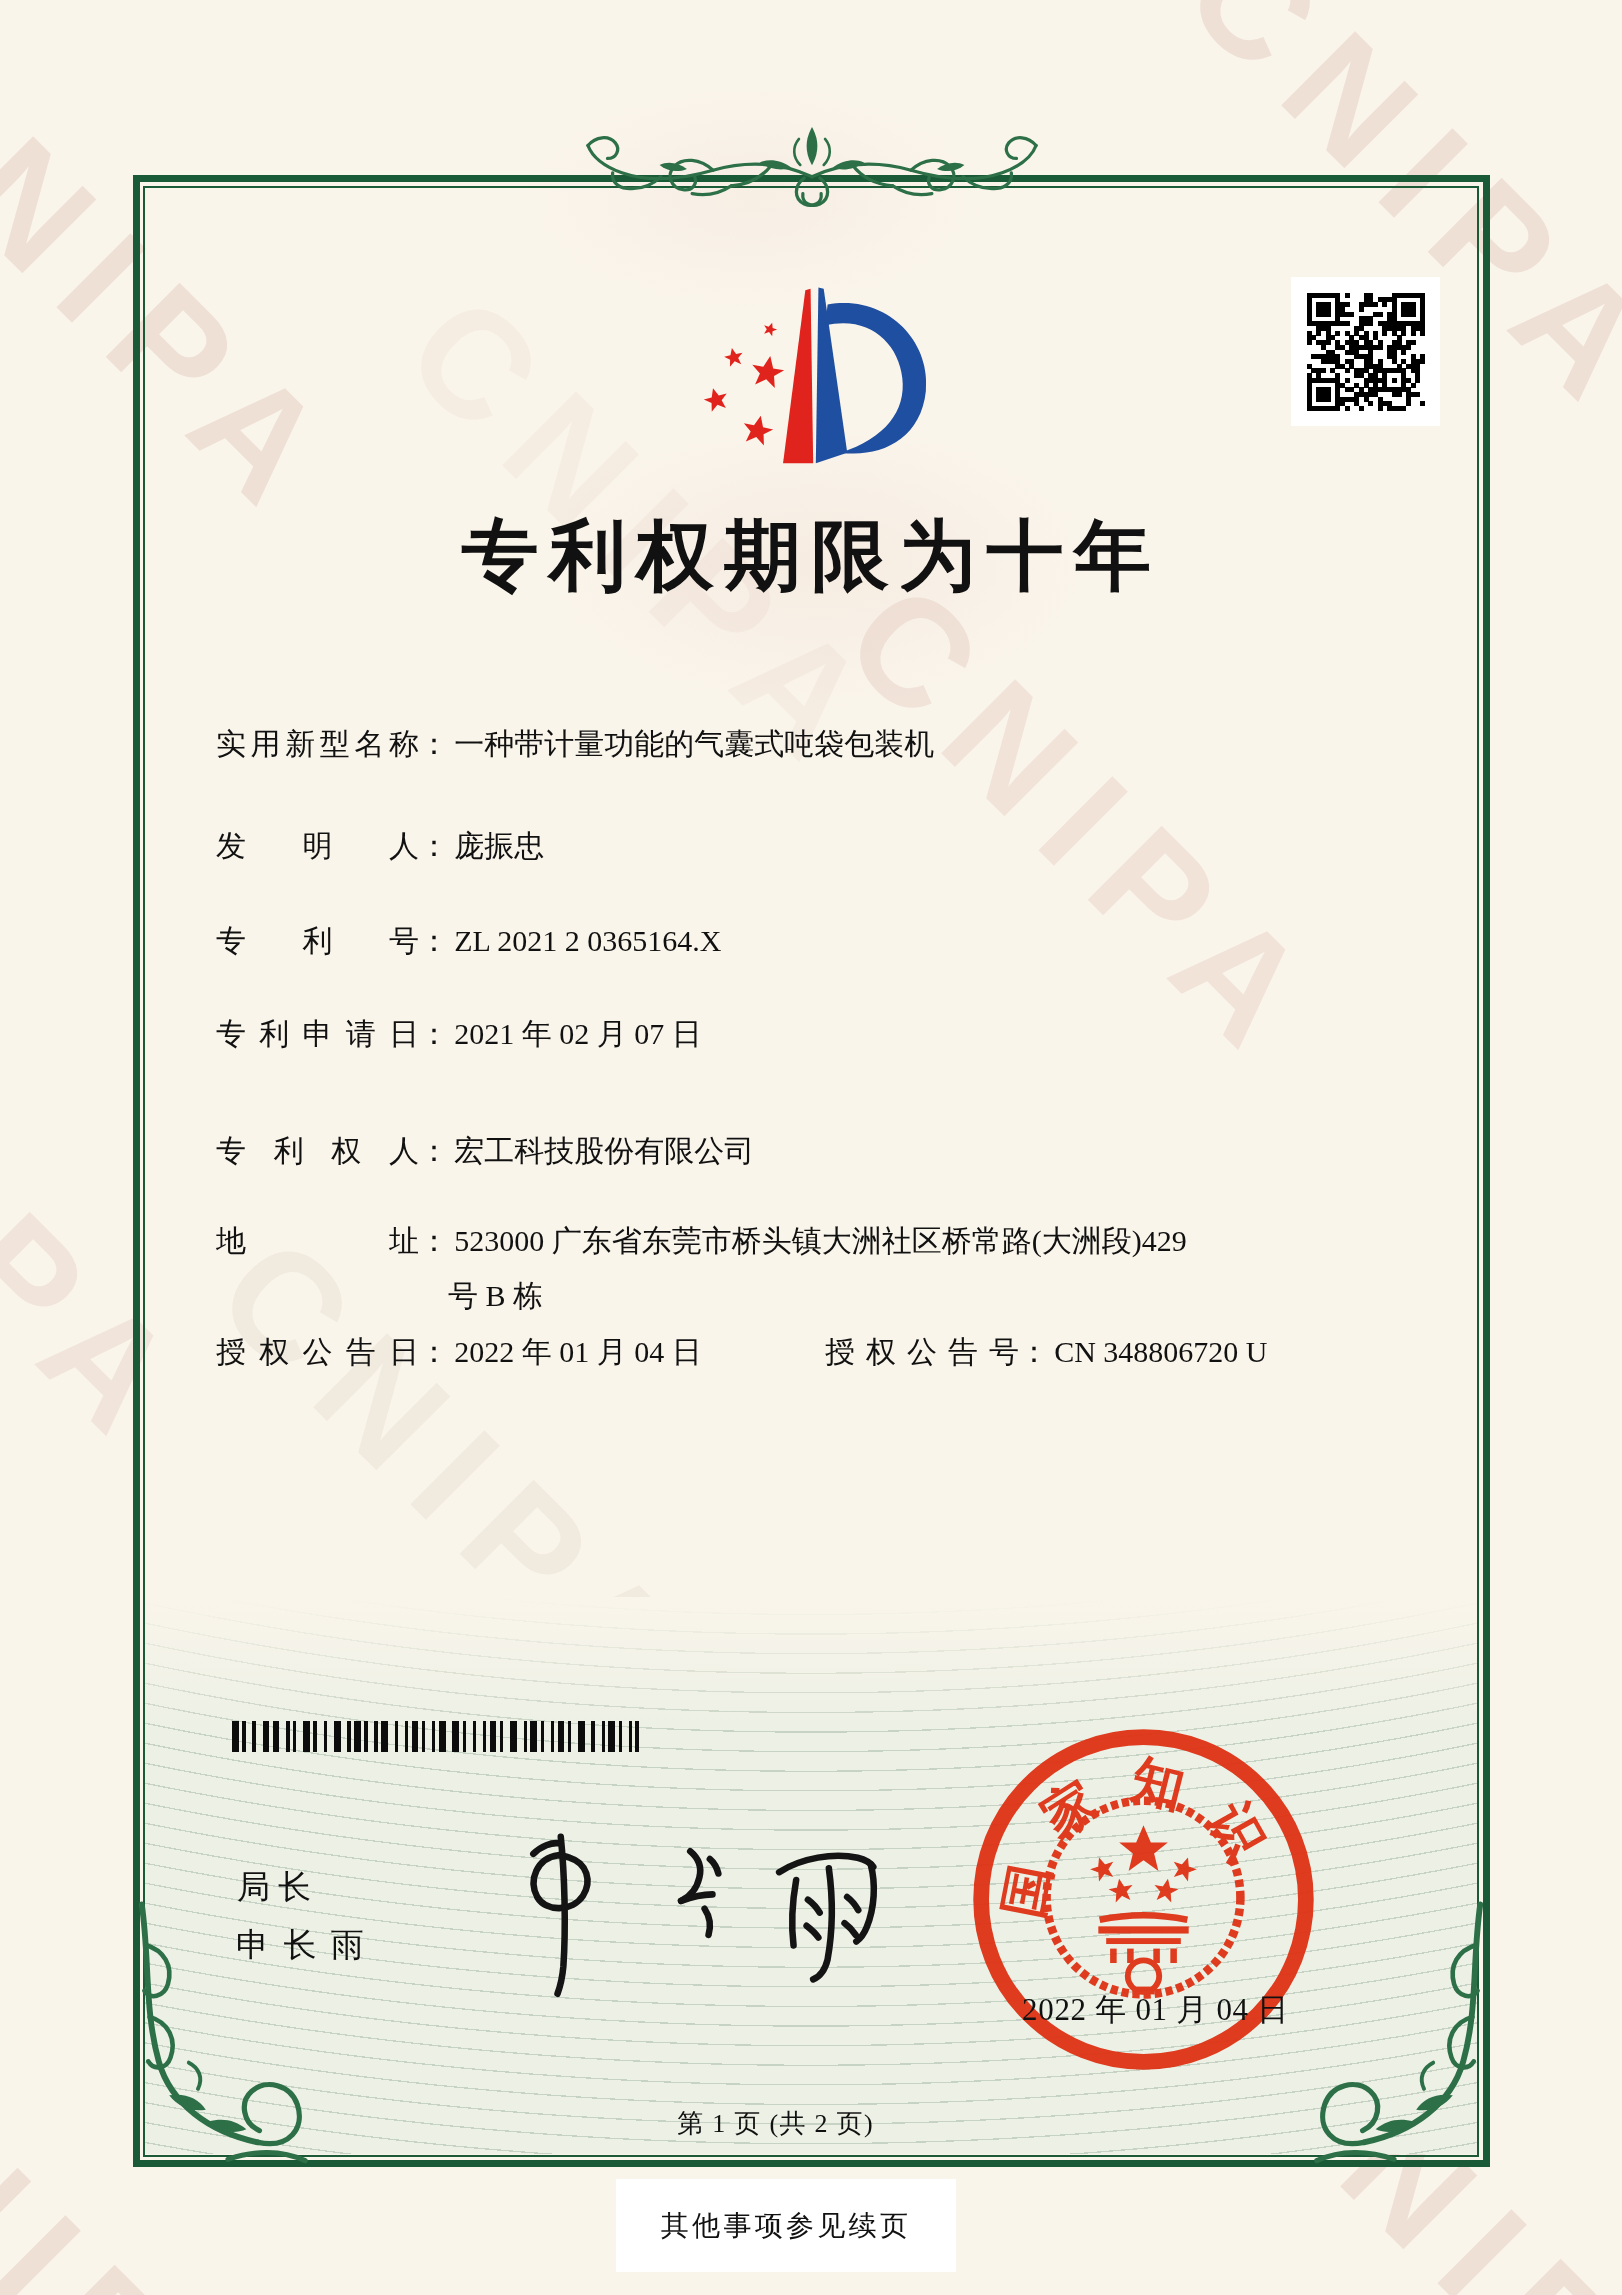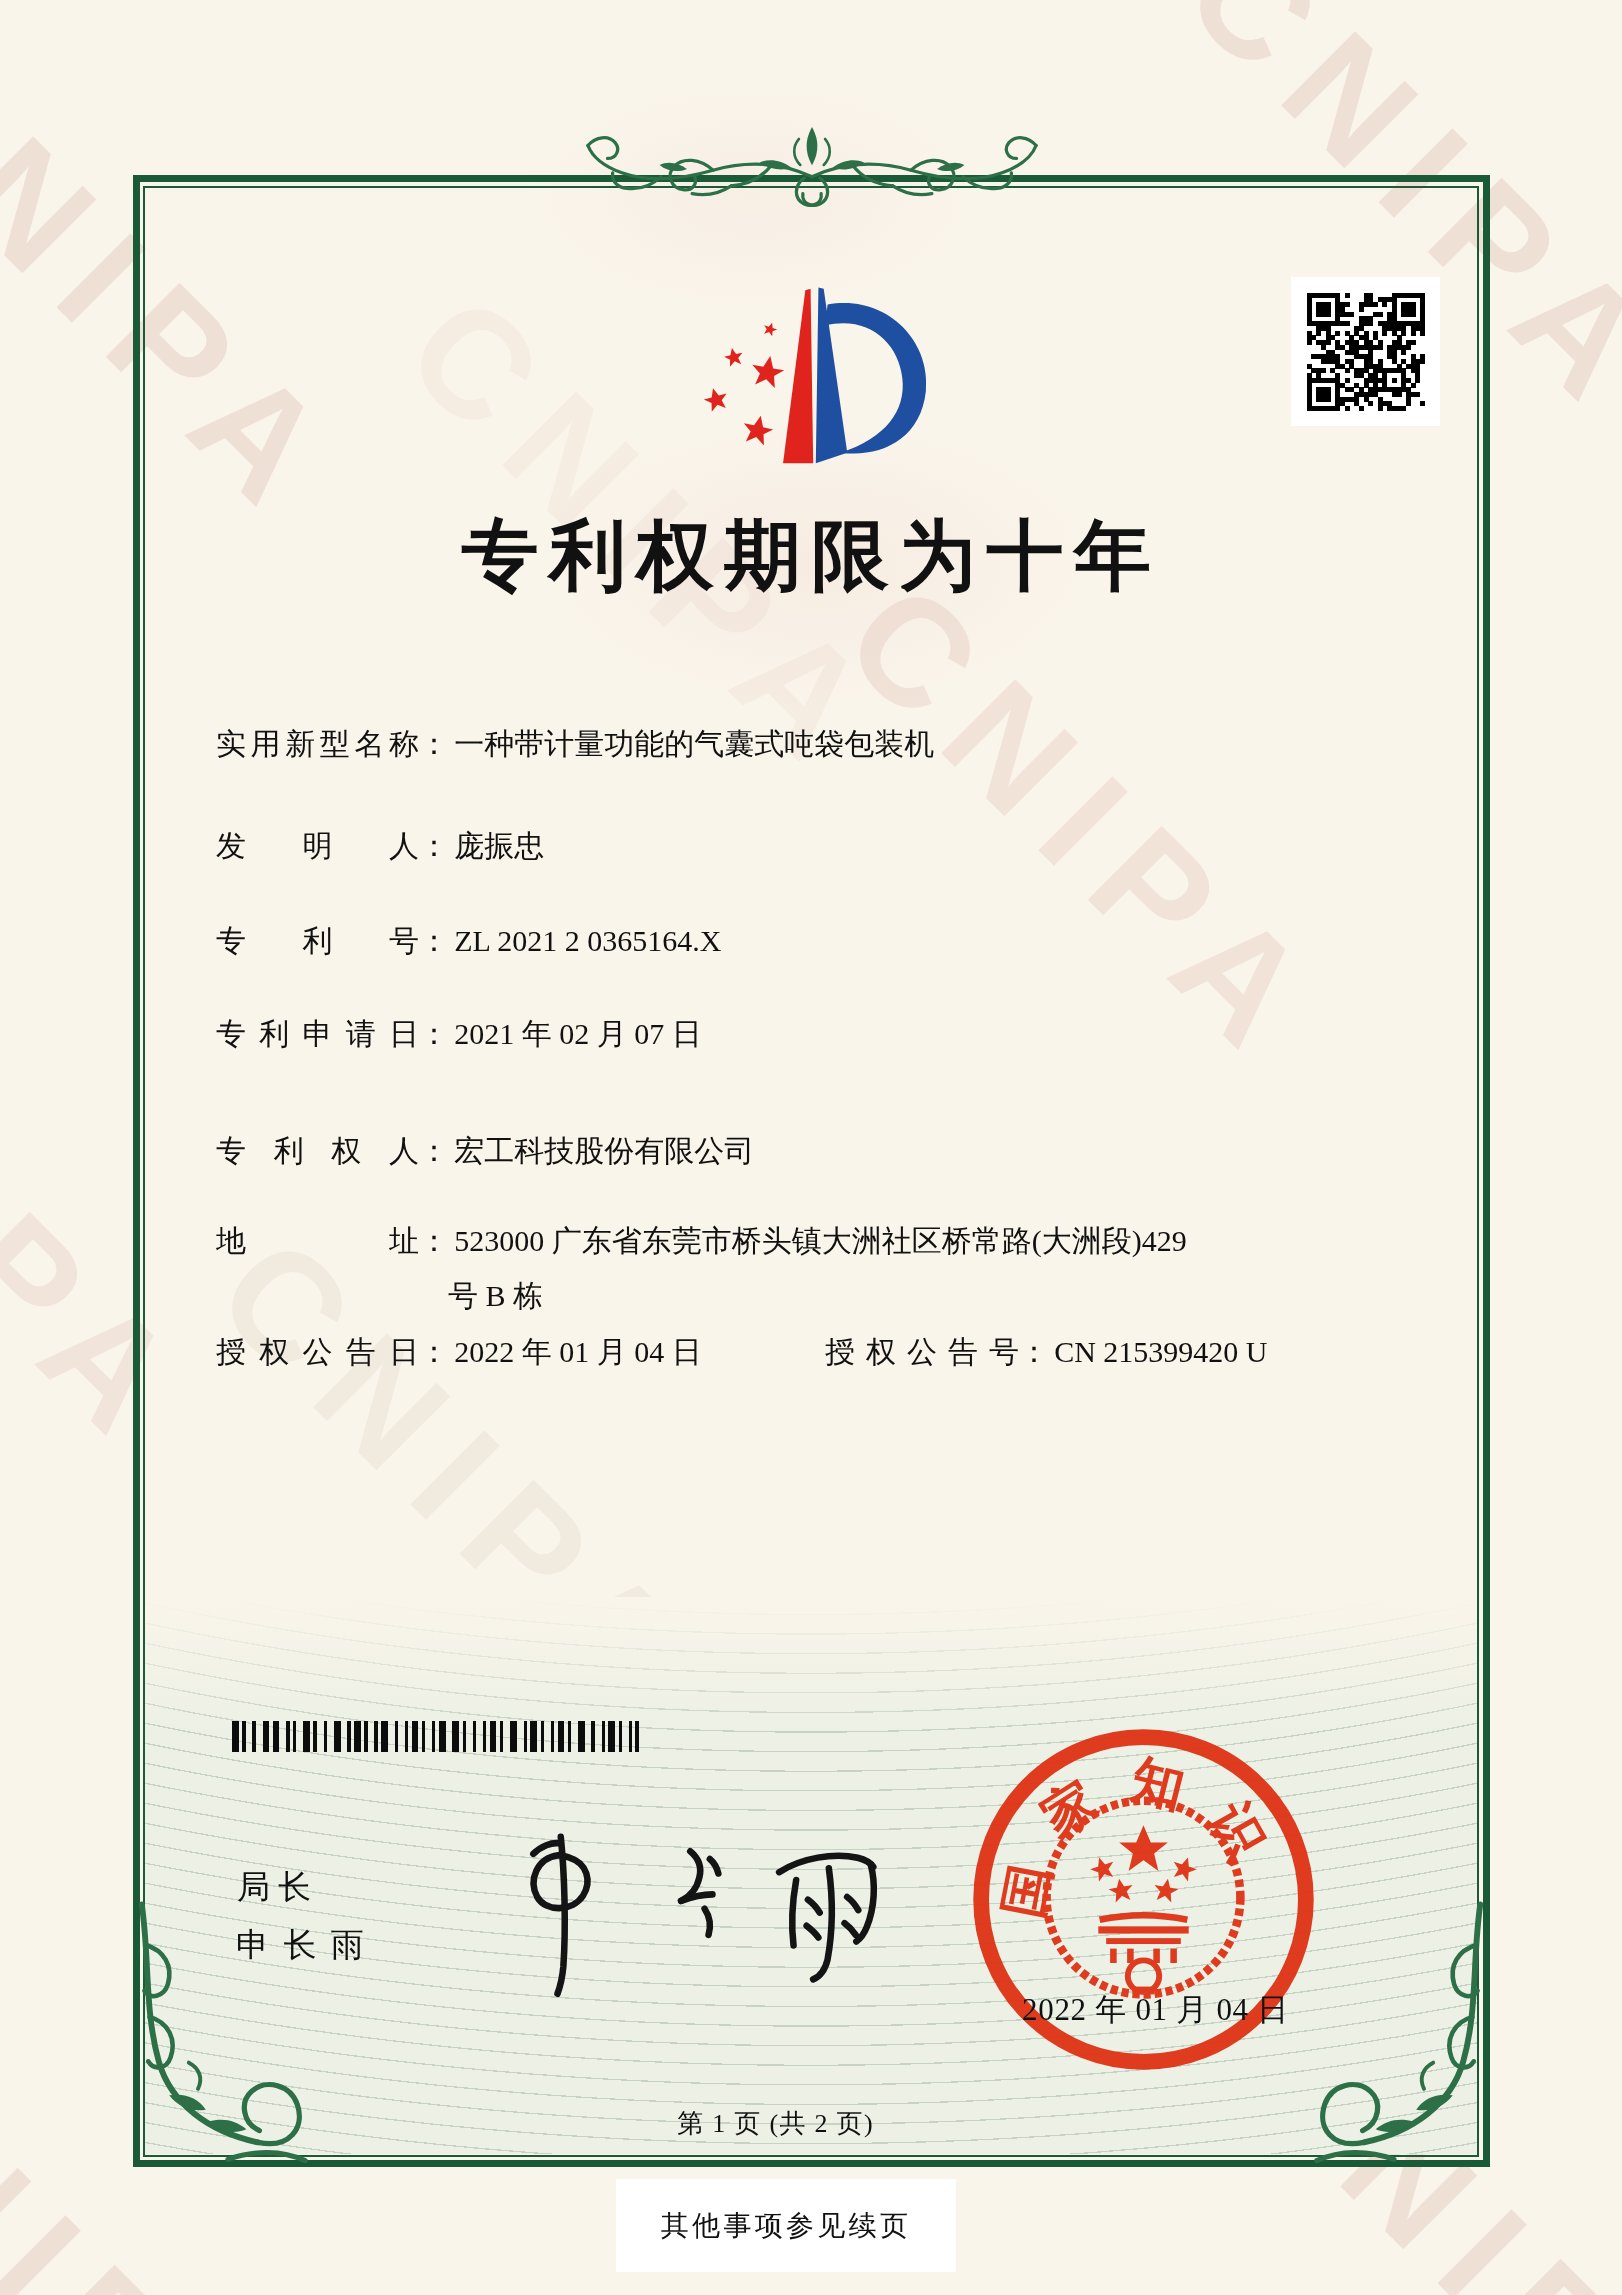--- a/index.html
+++ b/index.html
@@ -573,21 +573,21 @@
         <span>告</span>
         <span>日</span>
       </span><span>：</span><span class="val">2022 年 01 月 04 日</span>
     <span class="grp2">
       <span class="lab2">
           <span>授</span>
           <span>权</span>
           <span>公</span>
           <span>告</span>
           <span>号</span>
-        </span><span>：</span><span class="val">CN 215399420 U</span>
+        </span><span>：</span><span class="val">CN 348806720 U</span>
     </span>
   </div>
 
 
   <div class="barcode">
       <div class="bar on" style="width: 3.4px;"></div>
       <div class="bar on" style="width: 3.4px;"></div>
       <div class="bar" style="width: 3.4px;"></div>
       <div class="bar on" style="width: 3.4px;"></div>
       <div class="bar" style="width: 3.4px;"></div>

